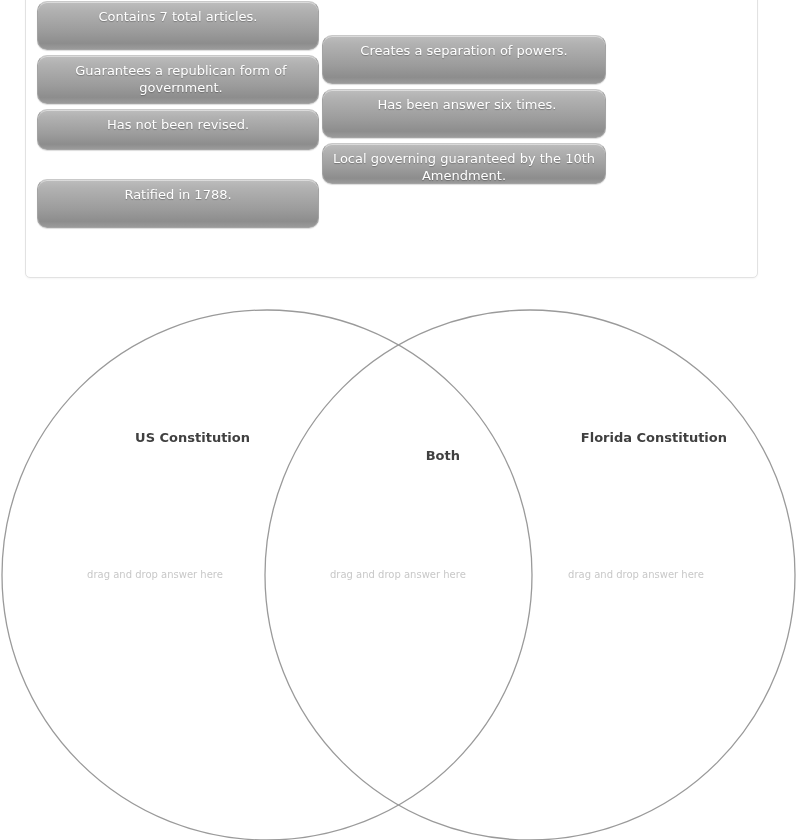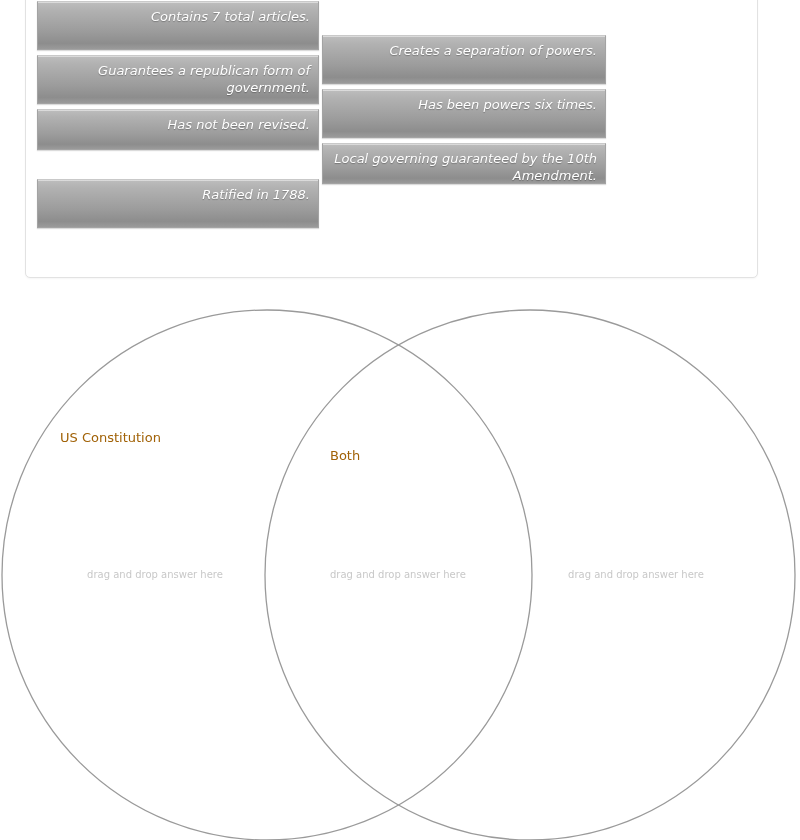--- a/index.html
+++ b/index.html
@@ -31,40 +31,39 @@
   }
   #answer-bank-grid {
     position: absolute;
     left: 11px;
     top: 6px;
     width: 580px;
   }
   .tile {
     position: absolute;
     box-sizing: border-box;
-    border-radius: 0;
+    border-radius: 10px;
     background: linear-gradient(to bottom,
                 #bdbdbd 0%,
                 #b1b1b1 18%,
                 #9c9c9c 62%,
                 #8d8d8d 88%,
                 #9a9a9a 100%);
     border: 1px solid #a3a3a3;
     border-top-color: #c9c9c9;
     box-shadow: inset 0 1px 0 rgba(255,255,255,0.45),
                 0 1px 1px rgba(0,0,0,0.14);
     color: #ffffff;
     font-size: 13px;
     line-height: 17px;
-    text-align: right;
+    text-align: center;
     padding: 6px 8px 0 8px;
     text-shadow: 0 1px 1px rgba(0,0,0,0.28);
     cursor: move;
     user-select: none;
-    font-style: italic;
   }
   .tile.col-a { left: 0px;   width: 282px; }
   .tile.col-b { left: 285px; width: 284px; margin-top: 34px; }
   .tile.r1 { top: 54px;  height: 49px; }
   .tile.r2 { top: 108px; height: 49px; padding-left: 14px; }
   .tile.r3 { top: 162px; height: 41px; }
   .tile.r4 { top: 232px; height: 49px; }
 
   
   #venn-diagram {
@@ -76,23 +75,23 @@
   }
   #venn-svg {
     position: absolute;
     left: 0;
     top: 0;
     display: block;
   }
   .venn-label {
     position: absolute;
     font-size: 13px;
-    font-weight: normal;
-    color: #a16207;
-    text-align: left;
+    font-weight: bold;
+    color: #404040;
+    text-align: right;
     white-space: nowrap;
     user-select: none;
   }
   .venn-drop {
     position: absolute;
     font-size: 10px;
     color: #c8c8c8;
     text-align: center;
     white-space: nowrap;
     user-select: none;
@@ -114,21 +113,21 @@
       <span>Contains 7 total articles.</span>
     </div>
     <div class="tile col-b r1">
       <span>Creates a separation of powers.</span>
     </div>
 
     <div class="tile col-a r2">
       <span>Guarantees a republican form of government.</span>
     </div>
     <div class="tile col-b r2">
-      <span>Has been powers six times.</span>
+      <span>Has been answer six times.</span>
     </div>
 
     <div class="tile col-a r3">
       <span>Has not been revised.</span>
     </div>
     <div class="tile col-b r3">
       <span>Local governing guaranteed by the 10th Amendment.</span>
     </div>
 
     <div class="tile col-a r4">
@@ -144,20 +143,23 @@
     <circle cx="267" cy="285" r="265" fill="none" stroke="#9a9a9a" stroke-width="1.3"></circle>
     <circle cx="530" cy="285" r="265" fill="none" stroke="#9a9a9a" stroke-width="1.3"></circle>
   </svg>
 
   <div id="label-us" class="venn-label">
     <span>US Constitution</span>
   </div>
   <div id="label-both" class="venn-label">
     <span>Both</span>
   </div>
+  <div id="label-fl" class="venn-label">
+    <span>Florida Constitution</span>
+  </div>
 
   <div id="drop-us" class="venn-drop">
     <span>drag and drop answer here</span>
   </div>
   <div id="drop-both" class="venn-drop">
     <span>drag and drop answer here</span>
   </div>
   <div id="drop-fl" class="venn-drop">
     <span>drag and drop answer here</span>
   </div>

